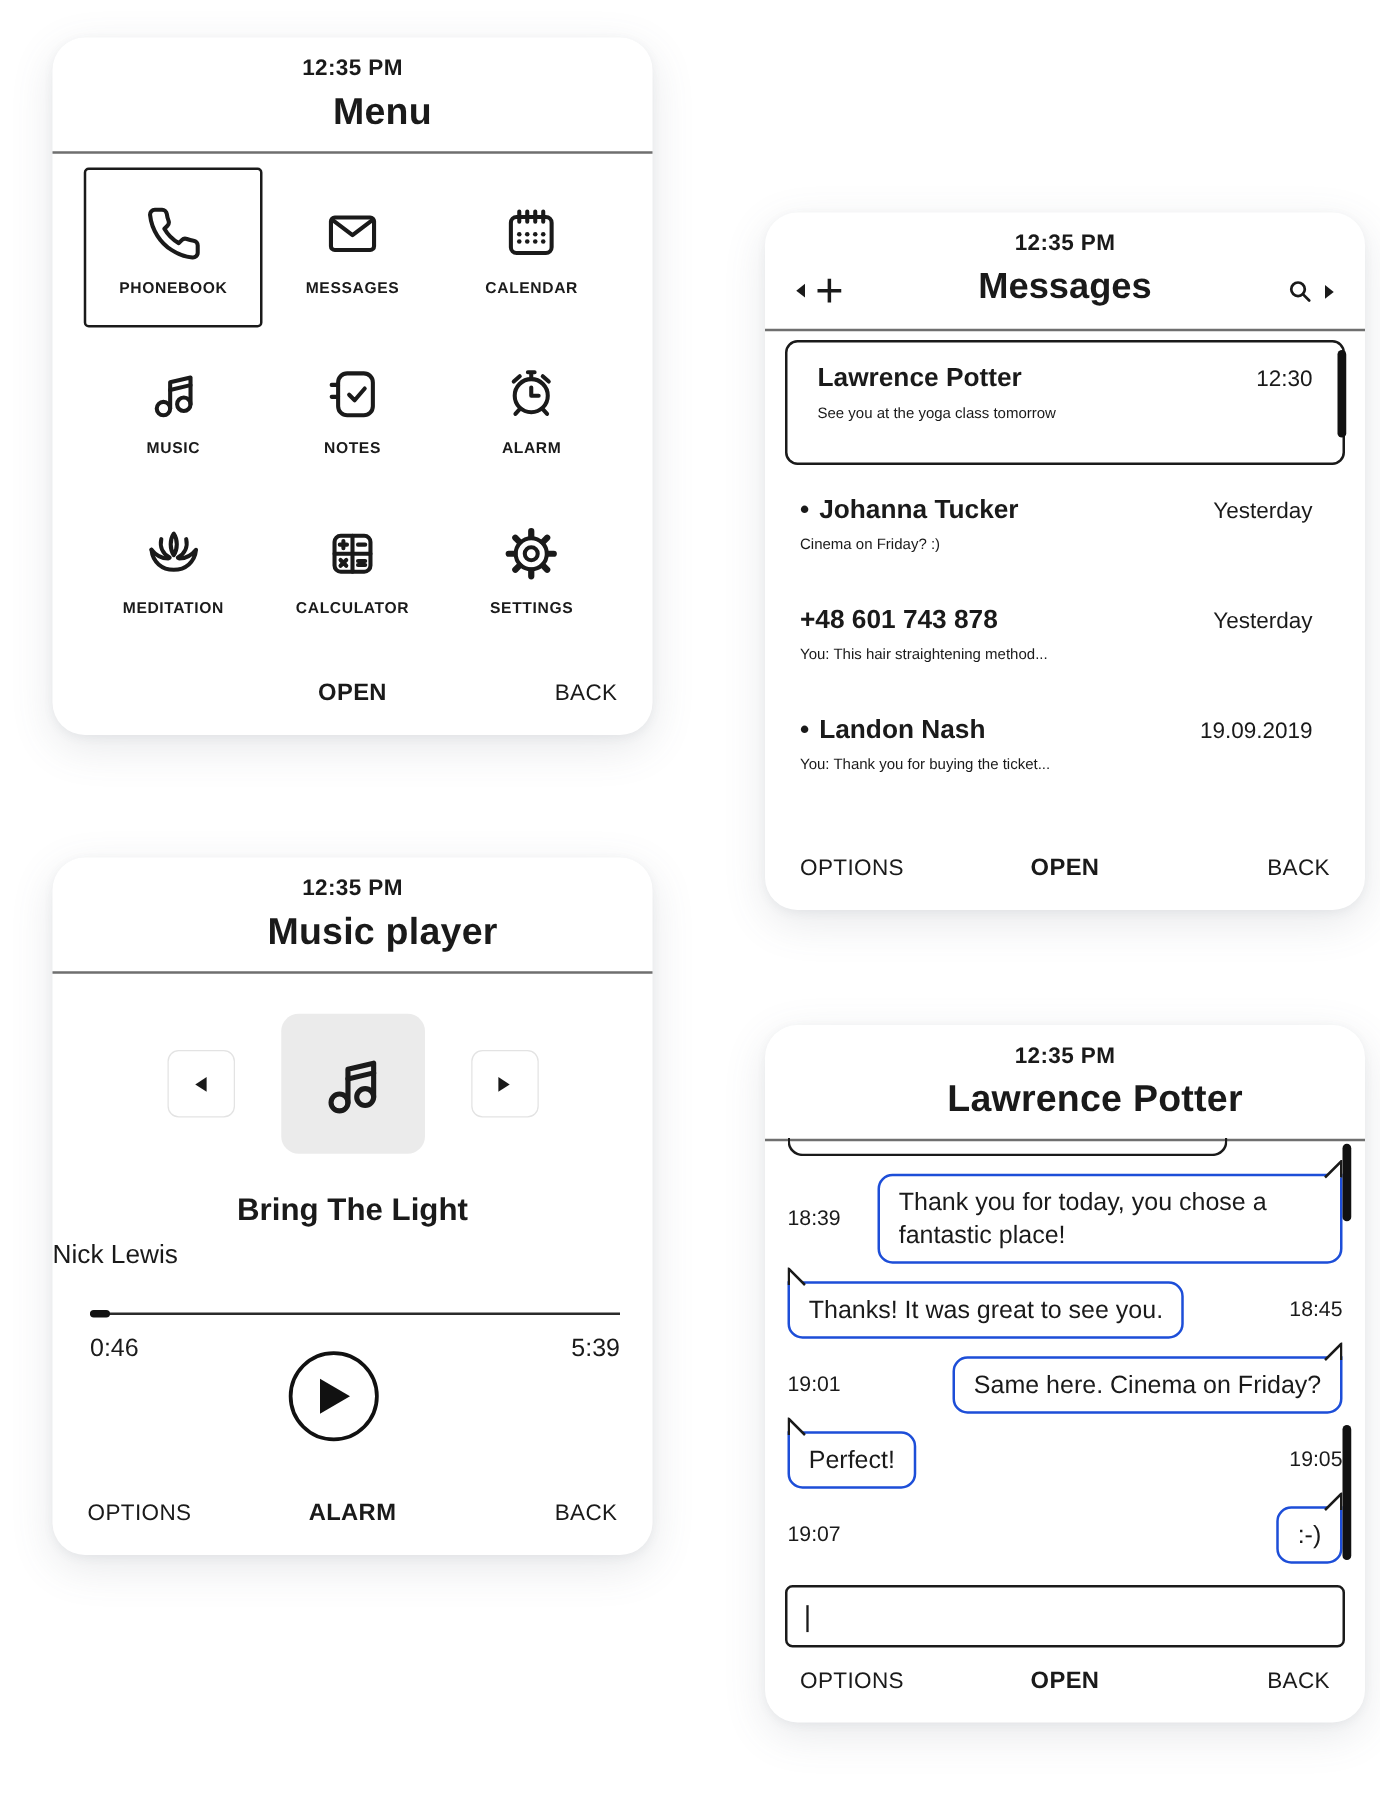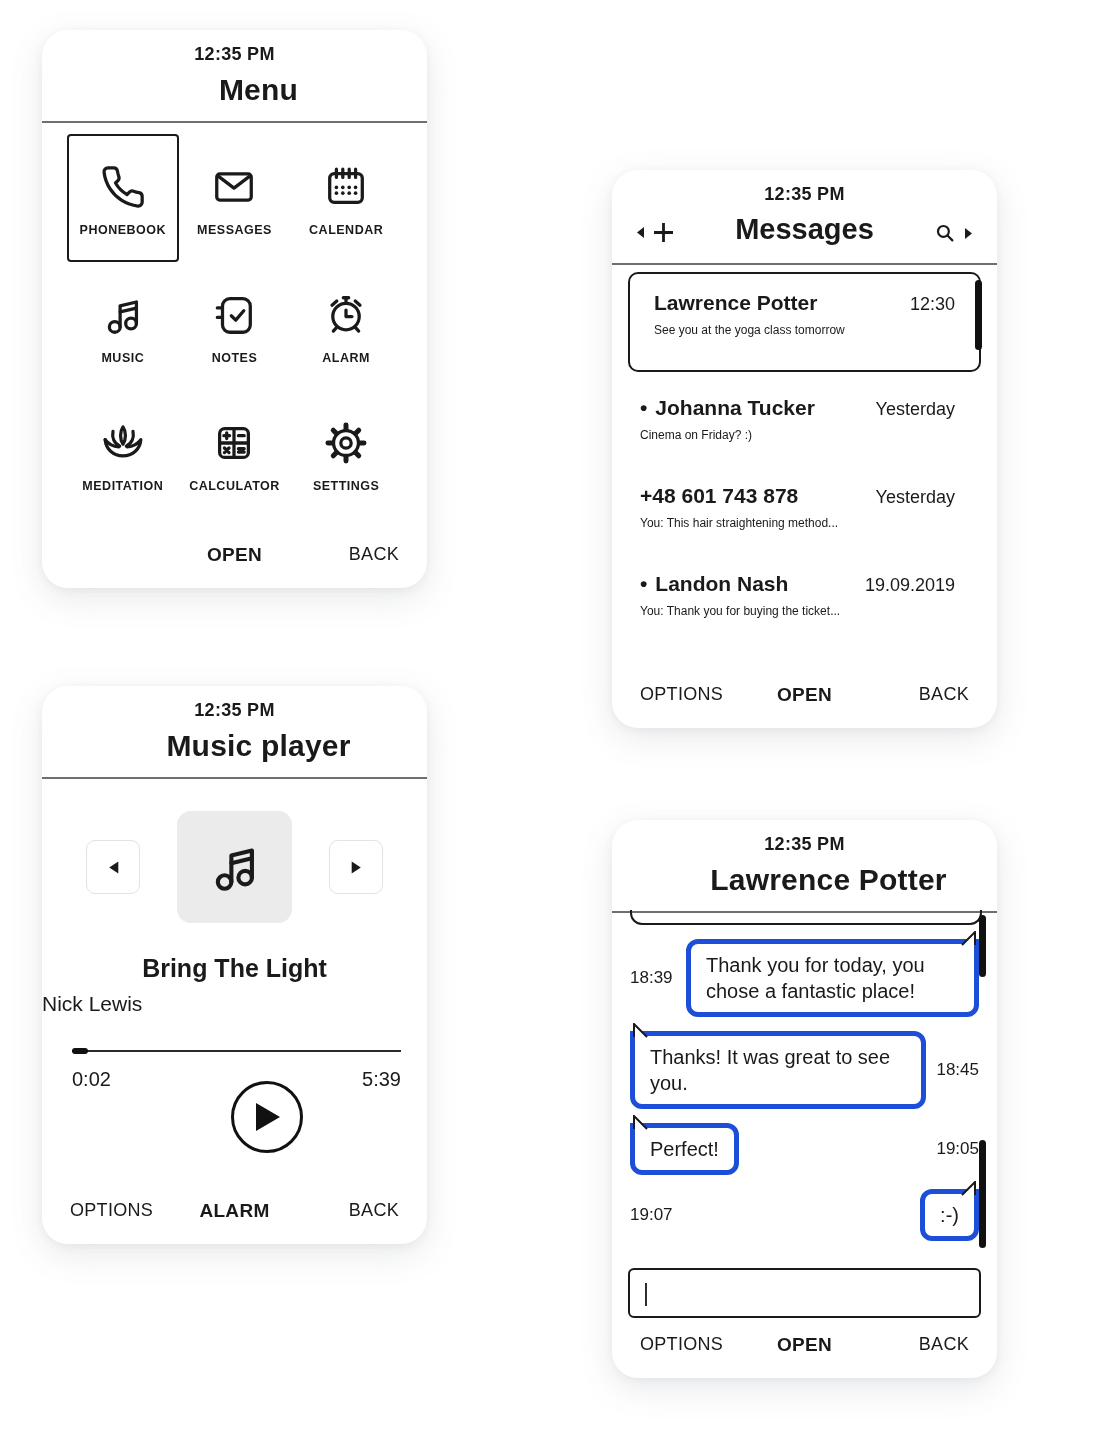--- a/index.html
+++ b/index.html
@@ -3,21 +3,21 @@
 <meta charset="utf-8">
 <style>
   html,body{margin:0;padding:0;}
   body{
     width:1104px;height:1440px;position:relative;overflow:hidden;
     background:#ffffff;color:#1a1a1a;
     font-family:"Liberation Sans","DejaVu Sans",sans-serif;
     -webkit-font-smoothing:antialiased;
   }
   .card{
-    position:absolute;width:385px;height:558px;background:#fff;
+    position:absolute;width:480px;height:558px;background:#fff;
     border-radius:26px;
     box-shadow:0 10px 34px rgba(90,100,110,.14),0 2px 8px rgba(90,100,110,.07);
   }
   #card-menu{left:42px;top:30px;}
   #card-messages{left:612px;top:170px;}
   #card-music{left:42px;top:686px;}
   #card-chat{left:612px;top:820px;}
 
   .status{padding-top:14px;text-align:center;font-size:18px;font-weight:bold;letter-spacing:.3px;}
   .screen-title{text-align:center;font-size:30px;font-weight:bold;margin-top:8px;letter-spacing:.2px;padding-left:48px;}
@@ -80,21 +80,21 @@
 
   
   .chat-body{position:absolute;top:90px;left:18px;right:18px;}
   .partial-bubble{height:15px;width:352px;border:2px solid #1a1a1a;border-top:none;
     border-radius:0 0 12px 12px;box-sizing:border-box;}
   .chat-row{display:flex;align-items:center;margin-top:14px;}
   .chat-row:first-of-type{margin-top:9px;}
   .chat-time{font-size:17px;flex:none;}
   .out .chat-time{width:56px;}
   .in .chat-time{margin-left:auto;padding-left:10px;}
-  .bubble{position:relative;border:5px solid #1d4ed8;border-radius:12px;background:#fff;
+  .bubble{position:relative;border:2px solid #1d4ed8;border-radius:12px;background:#fff;
     padding:8px 15px;font-size:20px;line-height:1.3;}
   .out .bubble{margin-left:auto;border-top-right-radius:0;}
   .in .bubble{border-top-left-radius:0;}
   .bubble .fold{position:absolute;width:15px;height:15px;}
   .fold-tr{top:-13px;right:-2px;}
   .fold-tl{top:-13px;left:-2px;}
   .w-340{max-width:338px;}
   .chat-scroll{position:absolute;right:11px;width:7px;background:#111;border-radius:3.5px;}
   .chat-scroll.seg1{top:95px;height:62px;}
   .chat-scroll.seg2{top:320px;height:108px;}
@@ -323,21 +323,21 @@
   </div>
 
   <div class="track-title">Bring The Light</div>
   <div class="artist">Nick Lewis</div>
 
   <div class="progress">
     <div class="line"></div>
     <div class="thumb"></div>
   </div>
   <div class="mp-times">
-    <span>0:02</span>
+    <span>0:46</span>
     <span>5:39</span>
   </div>
 
   <div class="play-btn">
     <svg width="30" height="32" viewBox="0 0 30 32">
         <polygon points="4,2 4,30 28,16" fill="#111"></polygon>
       </svg>
   </div>
 
   <div class="softkeys">
@@ -368,20 +368,29 @@
     <div class="chat-row in">
       <div class="bubble">
         <svg class="fold fold-tl" viewBox="0 0 15 15">
             <path d="M14 14L1 1V14" fill="#fff" stroke="#1a1a1a" stroke-width="2"></path>
           </svg>
         <span>Thanks! It was great to see you.</span>
       </div>
       <span class="chat-time">18:45</span>
     </div>
 
+    <div class="chat-row out">
+      <span class="chat-time">19:01</span>
+      <div class="bubble">
+        <svg class="fold fold-tr" viewBox="0 0 15 15">
+            <path d="M1 14L14 1V14" fill="#fff" stroke="#1a1a1a" stroke-width="2"></path>
+          </svg>
+        <span>Same here. Cinema on Friday?</span>
+      </div>
+    </div>
 
     <div class="chat-row in">
       <div class="bubble">
         <svg class="fold fold-tl" viewBox="0 0 15 15">
             <path d="M14 14L1 1V14" fill="#fff" stroke="#1a1a1a" stroke-width="2"></path>
           </svg>
         <span>Perfect!</span>
       </div>
       <span class="chat-time">19:05</span>
     </div>

